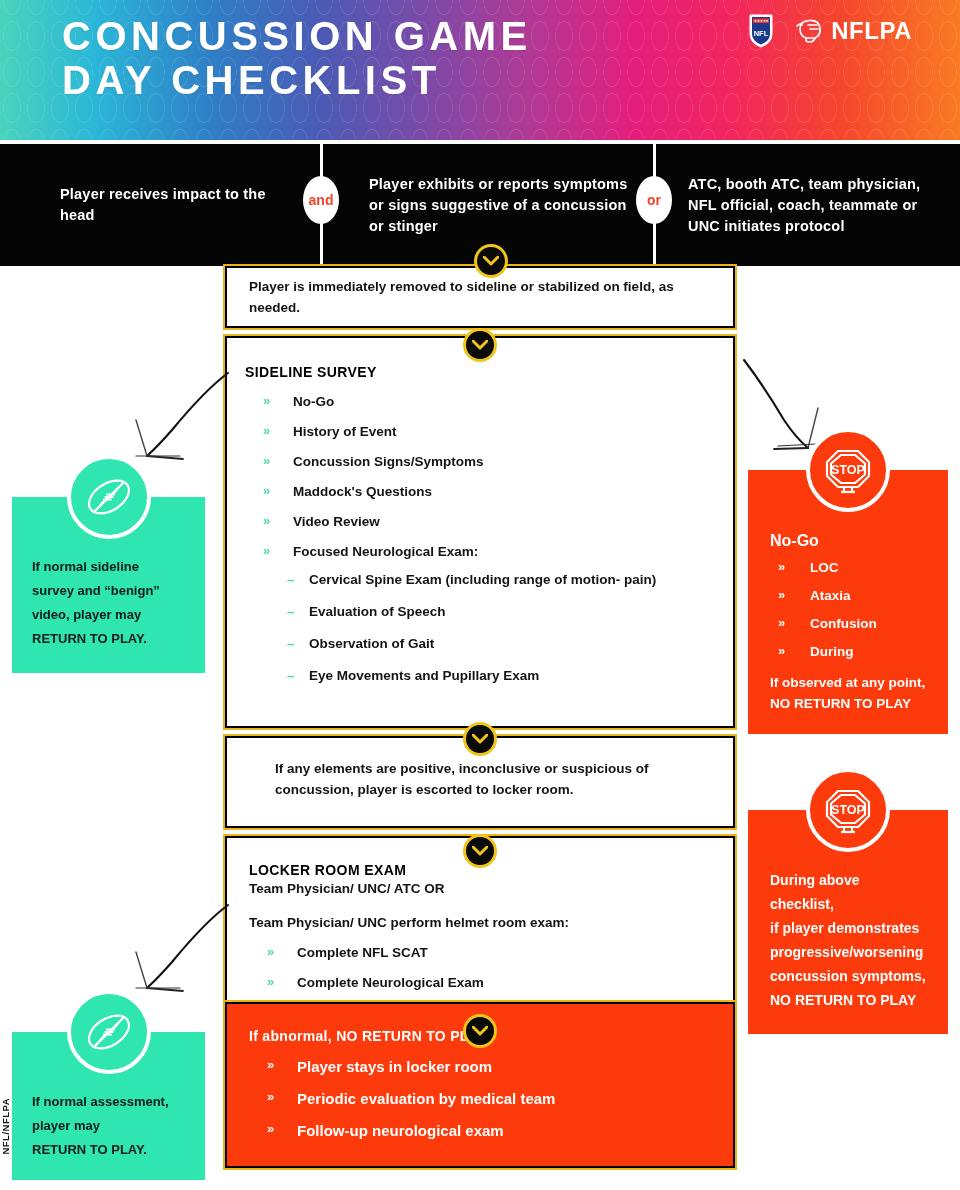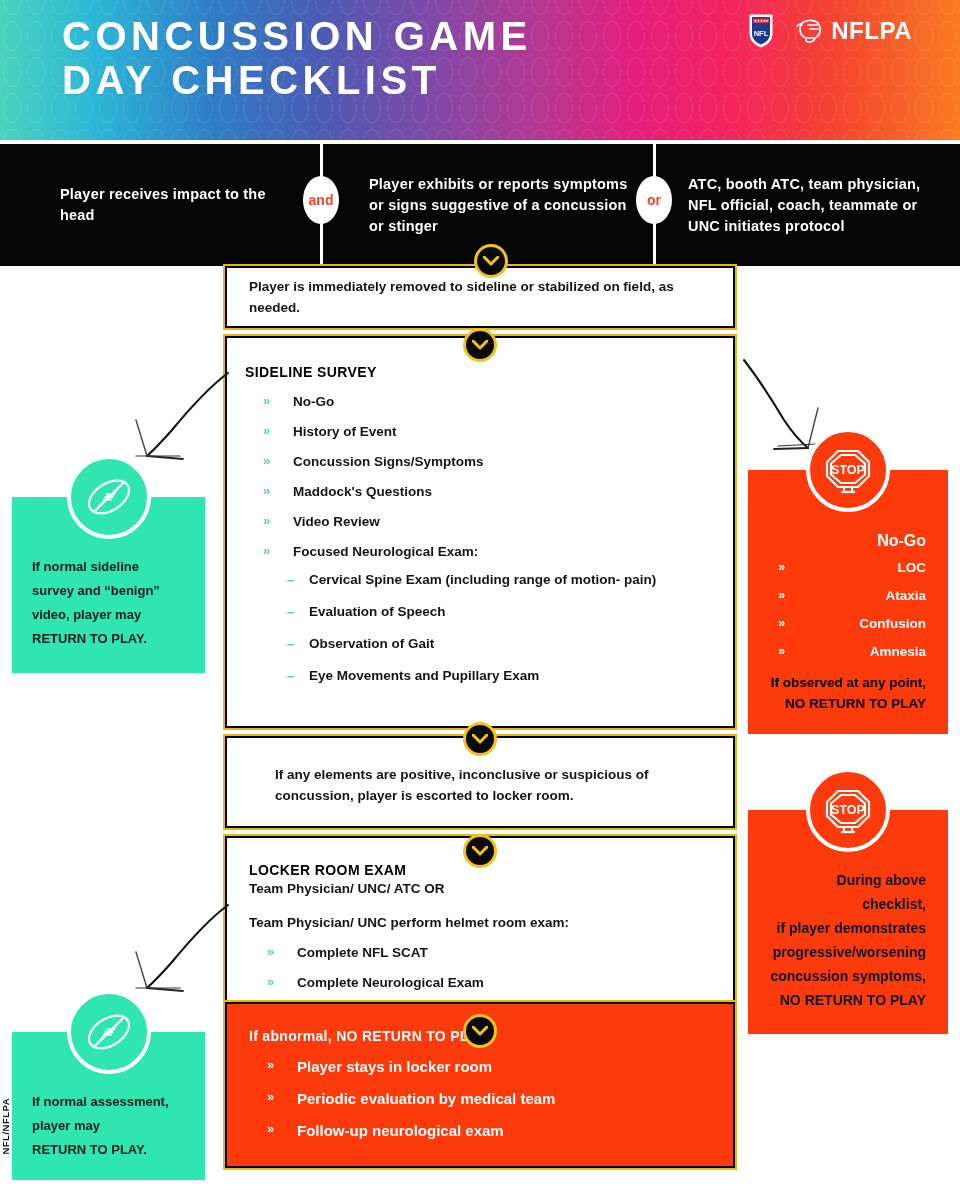--- a/index.html
+++ b/index.html
@@ -108,37 +108,37 @@
     width:34px; height:34px; border-radius:50%;
     background:#0a0a0a; border:3px solid #f0c419;
     display:flex; align-items:center; justify-content:center; z-index:10;
   }
   .conn svg { display:block; }
 
   
   .callout { position:absolute; }
   .callout .cbox { position:relative; padding: 58px 20px 22px; }
   .callout.green .cbox { background:#30e6b0; }
-  .callout.red .cbox { background:#fc3a0b;text-align:right; }
+  .callout.red .cbox { background:#fc3a0b; }
   .badge {
     position:absolute; left:50%; top:-42px; transform:translateX(-50%);
     width:84px; height:84px; border-radius:50%;
     display:flex; align-items:center; justify-content:center;
     border:4px solid #fff; z-index:4;
   }
   .callout.green .badge { background:#30e6b0; }
   .callout.red .badge { background:#fc3a0b; }
   .cbox-text { font-size:13px; line-height:24px; font-stretch:condensed; }
   .callout.green .cbox-text { color:#0d1b1a; font-weight:700; }
   .callout.green .cbox-text b { font-weight:900; }
-  .callout.red .cbox-text { color:#0f172a; font-weight:900; }
+  .callout.red .cbox-text { color:#ffffff; font-weight:900; }
   .nogo-title { color:#fff; font-weight:900; font-size:16px; font-stretch:condensed; margin-bottom:10px;}
   .callout.red ul.chev li { color:#fff; font-weight:900; font-size:13.5px; margin-bottom:13px; padding-left:40px;}
   .callout.red ul.chev li .bullet { color:#fff; left:8px; }
-  .nogo-foot { color:#000000; font-weight:900; font-size:13.5px; line-height:21px; font-stretch:condensed; margin-top:4px;}
+  .nogo-foot { color:#ffffff; font-weight:900; font-size:13.5px; line-height:21px; font-stretch:condensed; margin-top:4px;}
 
   
   .scribble { position:absolute; pointer-events:none; }
 
   
   .credit {
     position:absolute; left:0px; top:1098px;
     font-size:9.5px; font-weight:900; color:#111; letter-spacing:.5px;
     font-stretch:condensed;
     writing-mode: vertical-rl; transform: rotate(180deg);
@@ -231,21 +231,21 @@
         <li><span class="dashm">–</span><span>Eye Movements and Pupillary Exam</span></li>
       </ul>
     </div>
 
     <div class="conn" style="top:456px;">
       <svg width="16" height="10" viewBox="0 0 16 10">
           <path d="M1 1 L8 8 L15 1" stroke="#f0c419" stroke-width="3" fill="none" stroke-linecap="round" stroke-linejoin="round"></path>
         </svg>
     </div>
 
-    <div class="fbox plain" style="height:92px; display:flex; align-items:flex-end;padding-left:48px;">
+    <div class="fbox plain" style="height:92px; display:flex; align-items:flex-start;padding-left:48px;">
       <div class="fbox-text">If any elements are positive, inconclusive or suspicious of concussion, player is escorted to locker room.</div>
     </div>
 
     <div class="conn" style="top:568px;">
       <svg width="16" height="10" viewBox="0 0 16 10">
           <path d="M1 1 L8 8 L15 1" stroke="#f0c419" stroke-width="3" fill="none" stroke-linecap="round" stroke-linejoin="round"></path>
         </svg>
     </div>
 
     <div class="fbox" style="padding:24px 22px 8px; height:166px; margin-bottom:0;">
@@ -353,21 +353,21 @@
             <path d="M21 50 H35"></path>
           </g>
           <text x="28" y="31.5" font-family="Liberation Sans, sans-serif" font-size="12.5" font-weight="bold" fill="#fff" text-anchor="middle">STOP</text>
         </svg>
       </div>
       <div class="nogo-title">No-Go</div>
       <ul class="chev" style="margin-top:8px;">
         <li><span class="bullet">»</span><span>LOC</span></li>
         <li><span class="bullet">»</span><span>Ataxia</span></li>
         <li><span class="bullet">»</span><span>Confusion</span></li>
-        <li><span class="bullet">»</span><span>Amnesia</span></li>
+        <li><span class="bullet">»</span><span>During</span></li>
       </ul>
       <div class="nogo-foot">
         <span>If observed at any point,</span><br>
         <span>NO RETURN TO PLAY</span>
       </div>
     </div>
   </div>
 
   <div class="callout red" style="left:748px; top:810px; width:200px;">
     <div class="cbox" style="padding:58px 22px 22px;">

